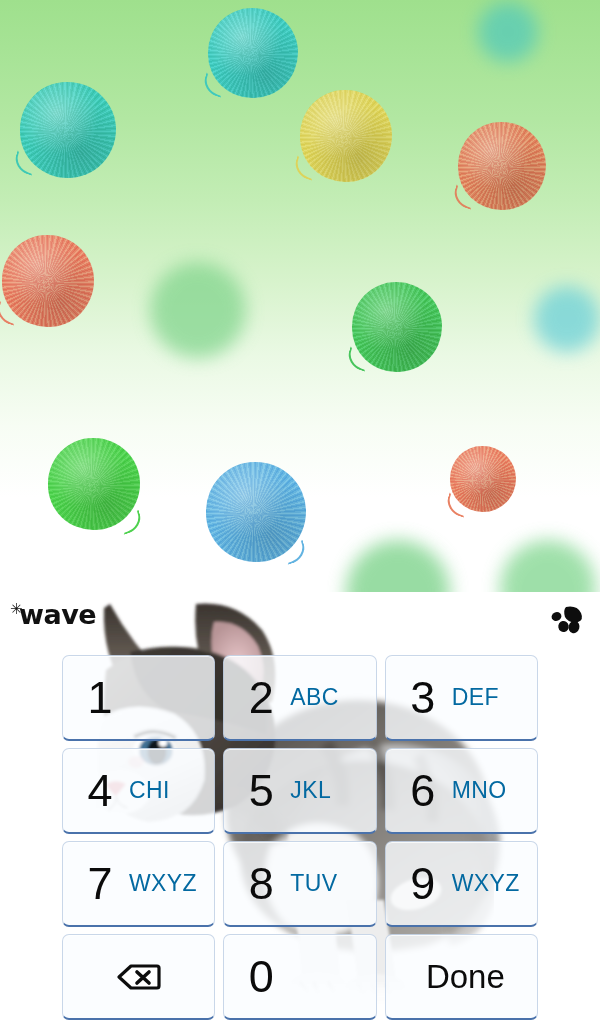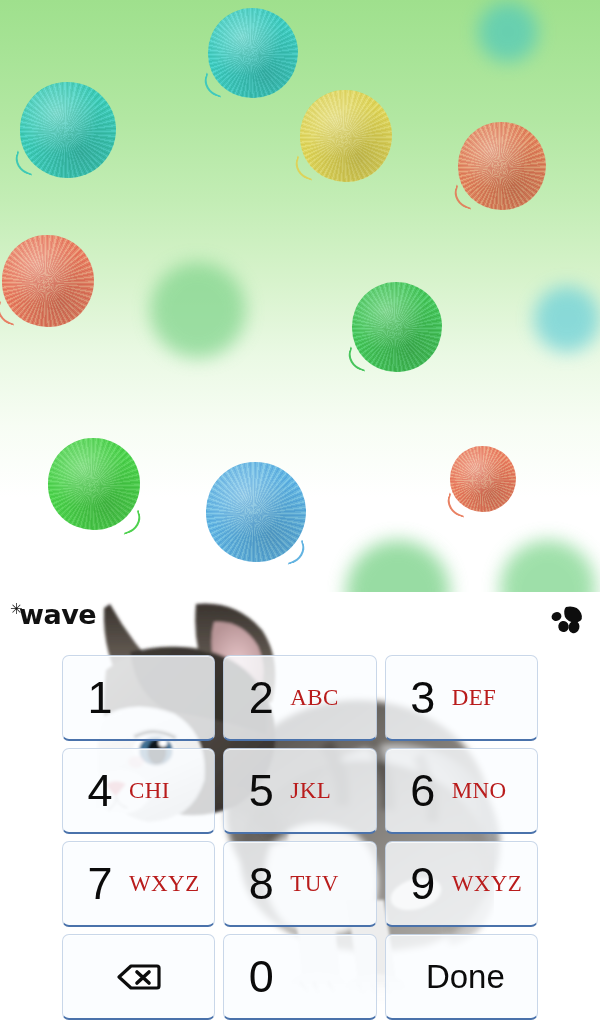--- a/index.html
+++ b/index.html
@@ -105,22 +105,22 @@
     padding-left:22px; gap:14px;
     cursor:pointer;
     box-shadow:inset 0 1px 0 rgba(255,255,255,.75);
   }
   .key .digit{
     font-size:45px; font-weight:400; color:#0b0b0b;
     line-height:1; font-family:"Liberation Sans", sans-serif;
     min-width:30px; text-align:center;
   }
   .key .letters{
-    font-size:23px; color:#b91c1c; letter-spacing:.4px;
-    font-family:Liberation Serif, serif;
+    font-size:23px; color:#0369a1; letter-spacing:.4px;
+    font-family:Liberation Sans, sans-serif;
   }
   .key.center-only{ justify-content:center; padding-left:0; }
   .key.done-key{ justify-content:center; padding-left:8px; }
   .key .done-label{ font-size:33px; color:#0b0b0b; }
   .key.back-key{ justify-content:center; padding-left:0; }
   .backspace-icon{ width:44px; height:30px; display:block; }
 </style>
 </head>
 <body>
 

